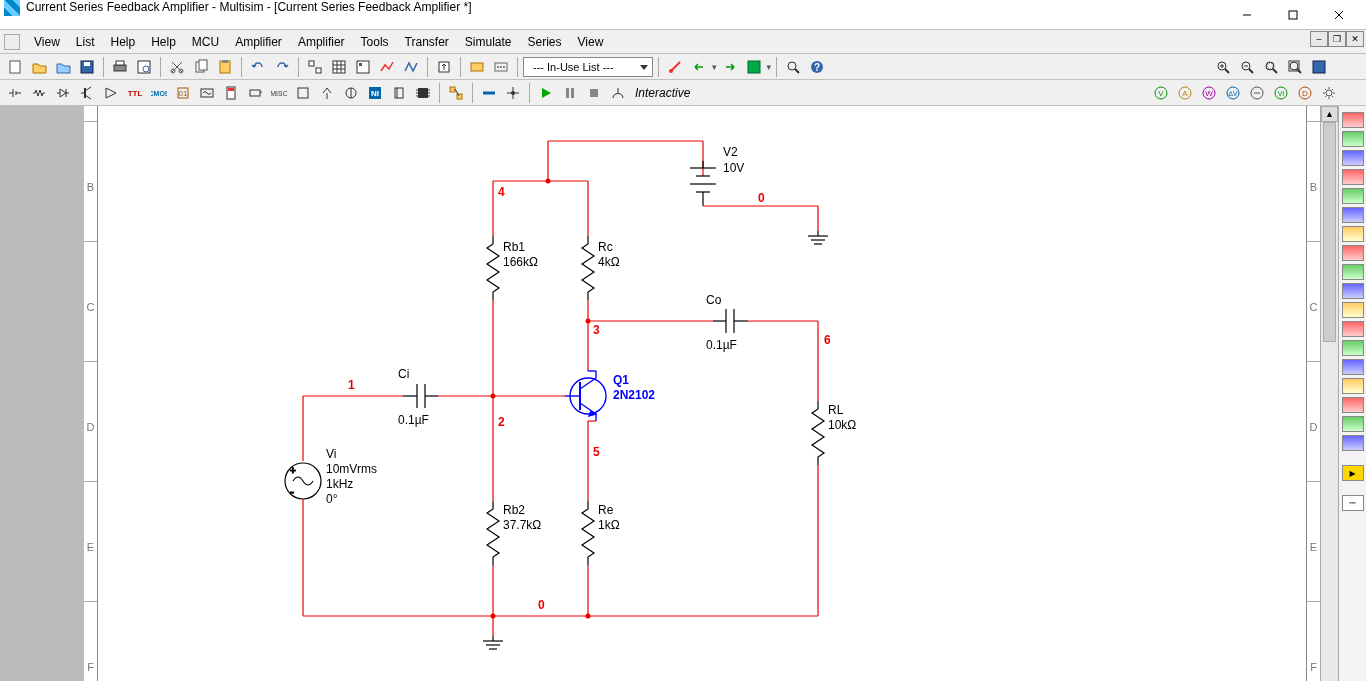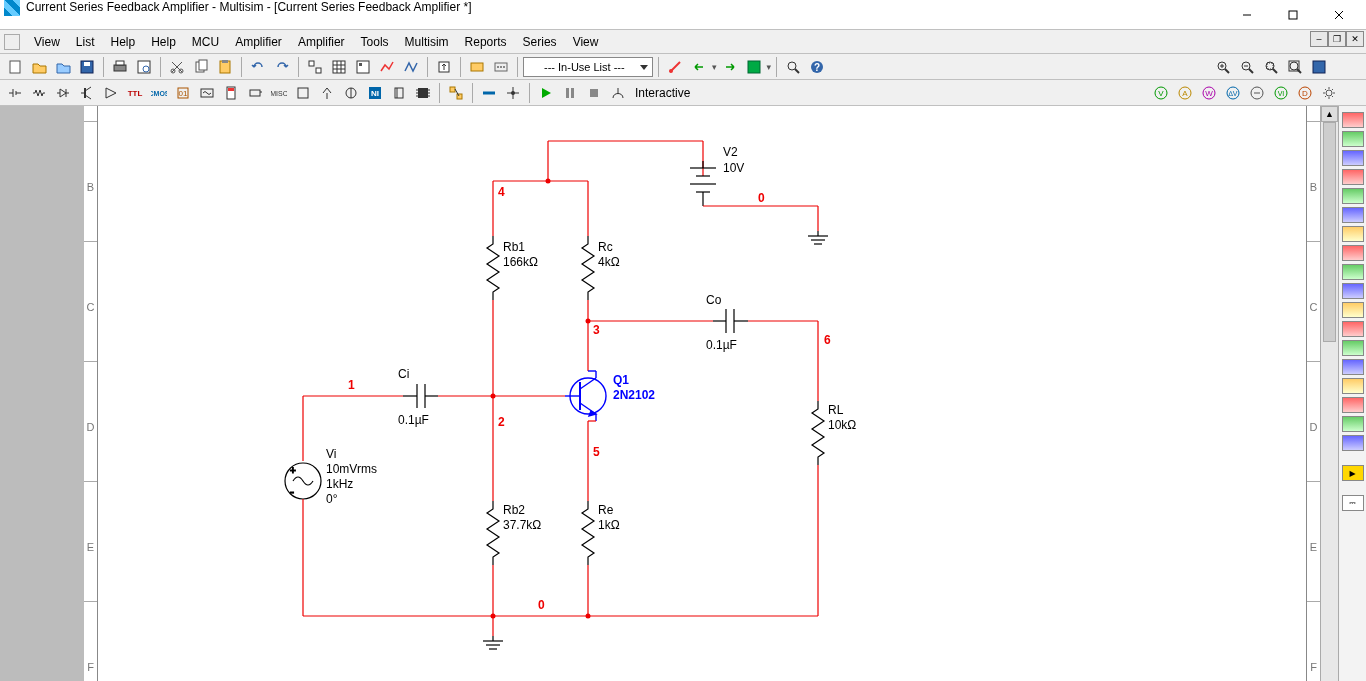--- a/index.html
+++ b/index.html
@@ -17,23 +17,23 @@
 .menubar .icon { width: 16px; height: 16px; background: #eee; border: 1px solid #aaa; margin-right: 6px; }
 .menubar .mitem { padding: 2px 8px; cursor: pointer; }
 .mdi-btns { position: absolute; right: 2px; top: 1px; display: flex; gap: 0; }
 .mdi-btn { width: 18px; height: 16px; border: 1px solid #888; background: #e8e8e8; font-size: 9px; display: flex; align-items: center; justify-content: center; cursor: pointer; }
 
 
 .toolbar { height: 26px; background: #f0f0f0; display: flex; align-items: center; padding: 0 4px; gap: 2px; border-bottom: 1px solid #c0c0c0; font-size: 11px; }
 .tbtn { width: 22px; height: 22px; display: flex; align-items: center; justify-content: center; cursor: pointer; border: 1px solid transparent; }
 .tbtn svg { width: 16px; height: 16px; }
 .sep { width: 1px; height: 20px; background: #aaa; margin: 0 3px; }
-.dropdown { height: 20px; border: 1px solid #888; background: #fff; font-size: 11px; padding: 0 18px 0 20px; display: flex; align-items: center; position: relative; min-width: 130px; }
+.dropdown { height: 20px; border: 1px solid #888; background: #fff; font-size: 11px; padding: 0 18px 0 9px; display: flex; align-items: center; position: relative; min-width: 130px; }
 .dropdown::after { content: ""; position: absolute; right: 4px; top: 7px; border-left: 4px solid transparent; border-right: 4px solid transparent; border-top: 5px solid #333; }
-.runlabel { font-size: 12px; margin-left: 4px; }
+.runlabel { font-size: 12px; margin-left: 4px; font-style: italic; }
 
 
 .ruler-left, .ruler-right { position: absolute; top: 0; bottom: 0; width: 14px; background: #fff; border-right: 1px solid #888; z-index: 3; pointer-events: none; }
 .ruler-right { right: 0; border-left: 1px solid #888; border-right: none; }
 .ruler-left .rl, .ruler-right .rl { position: absolute; left: 0; width: 100%; text-align: center; font-size: 11px; color: #777; }
 .ruler-left .rl::before, .ruler-right .rl::before { content: ""; position: absolute; left: 0; right: 0; top: -60px; border-top: 1px solid #aaa; }
 
 
 .workspace { position: relative; flex: 1; display: flex; height: calc(681px - 30px - 24px - 26px - 26px); }
 .side-strip-l, .side-strip-r { width: 84px; background: #bcbcbc; }
@@ -99,22 +99,22 @@
 <div class="menubar">
   <div class="icon"></div>
   <div class="mitem">View</div>
   <div class="mitem">List</div>
   <div class="mitem">Help</div>
   <div class="mitem">Help</div>
   <div class="mitem">MCU</div>
   <div class="mitem">Amplifier</div>
   <div class="mitem">Amplifier</div>
   <div class="mitem">Tools</div>
-  <div class="mitem">Multisim</div>
-  <div class="mitem">Reports</div>
+  <div class="mitem">Transfer</div>
+  <div class="mitem">Simulate</div>
   <div class="mitem">Series</div>
   <div class="mitem">View</div>
   <div class="mdi-btns">
     <div class="mdi-btn">–</div>
     <div class="mdi-btn">❐</div>
     <div class="mdi-btn">✕</div>
   </div>
 </div>
 
 <div class="toolbar">

